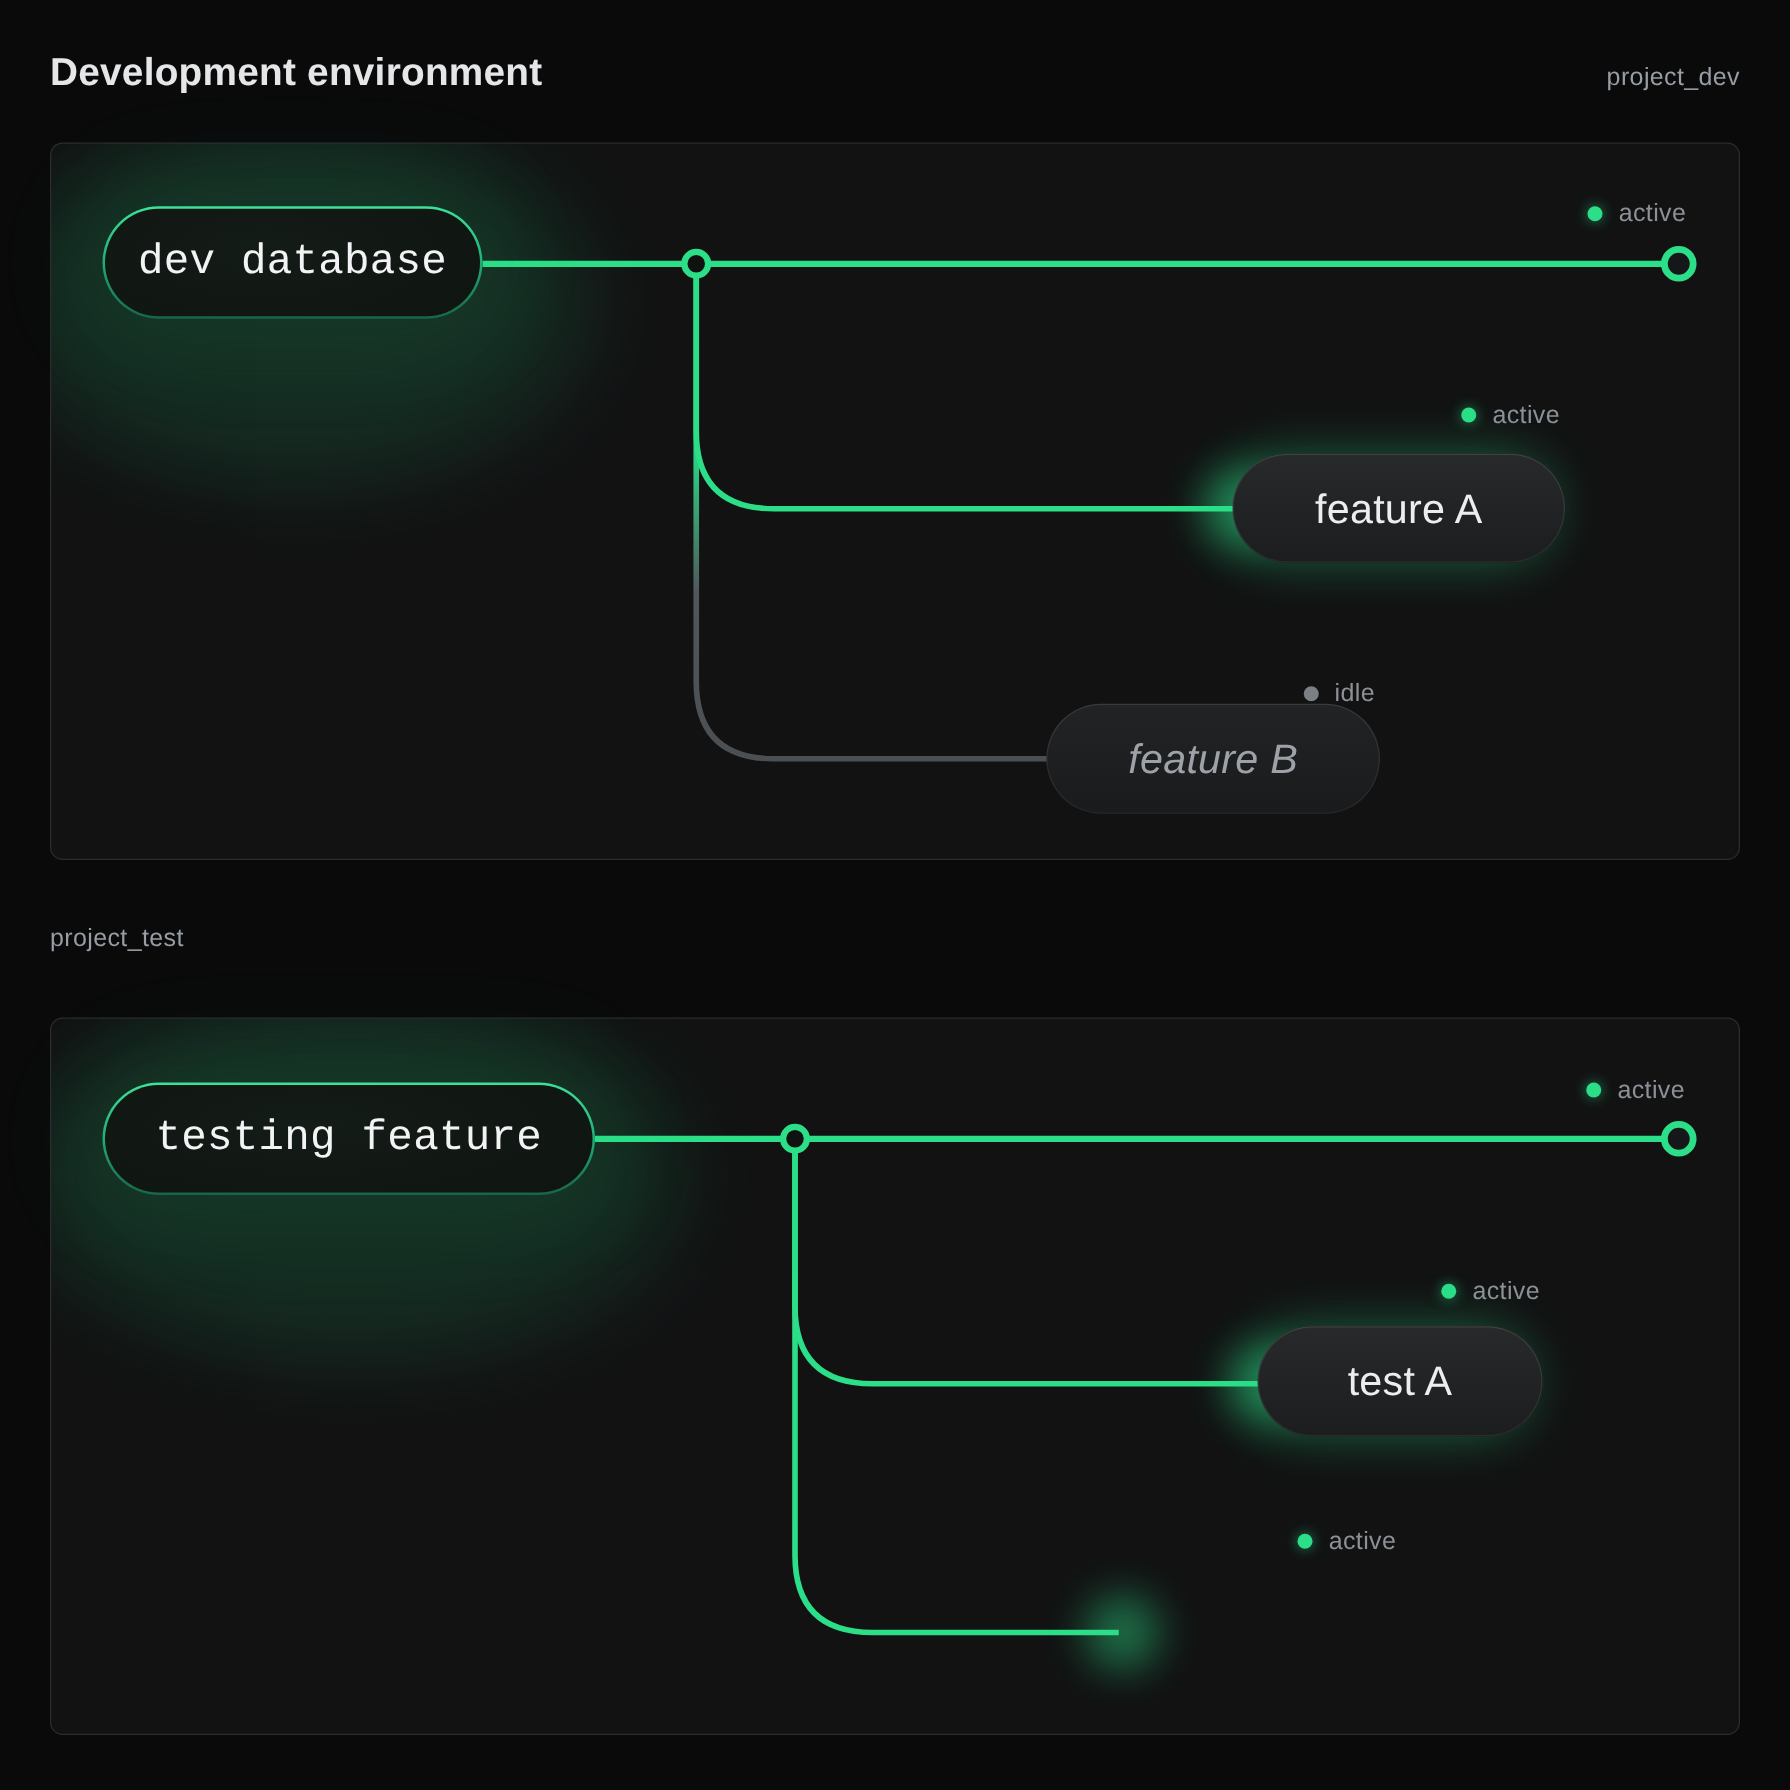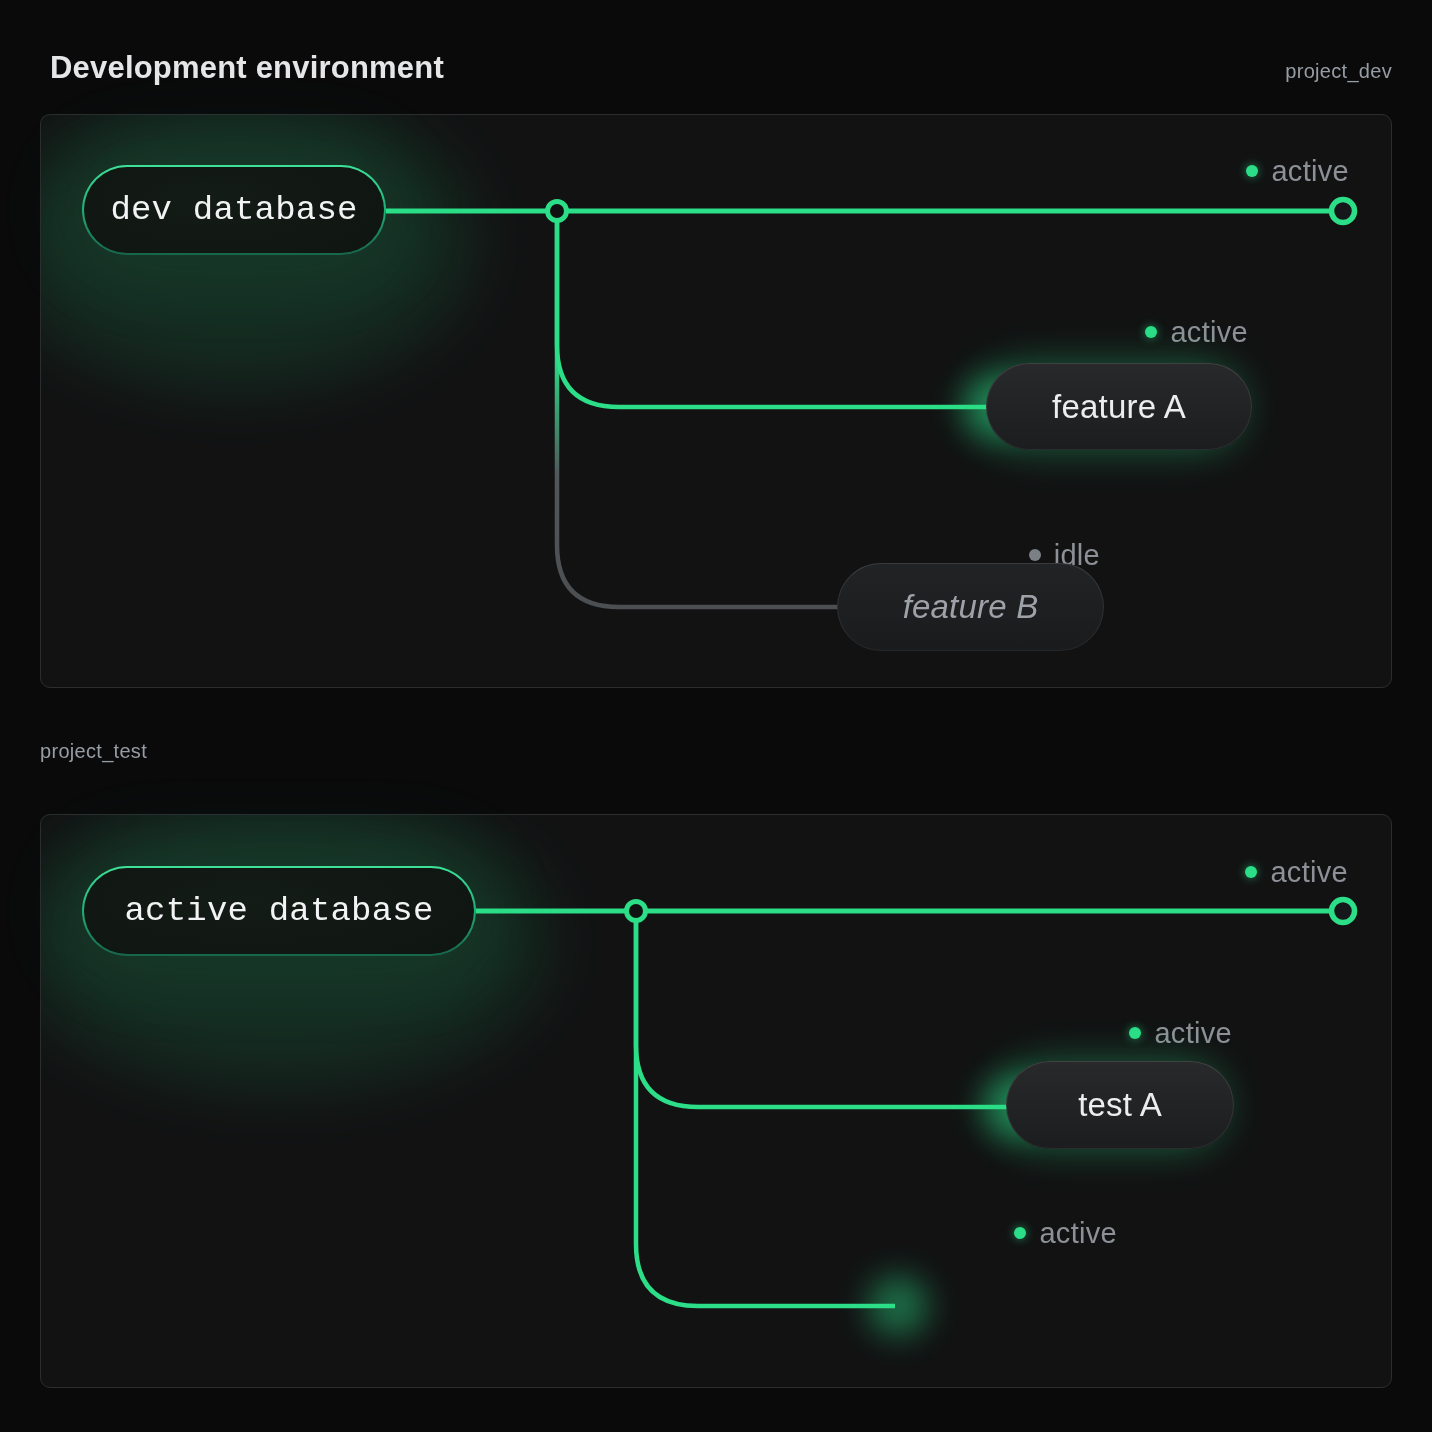--- a/index.html
+++ b/index.html
@@ -6,21 +6,21 @@
   body{
     width:1432px;height:1432px;position:relative;overflow:hidden;
     font-family:"Liberation Sans", sans-serif;
     -webkit-font-smoothing:antialiased;
   }
   .section-header{
     position:absolute;left:40px;right:40px;height:44px;
     display:flex;justify-content:space-between;align-items:baseline;
   }
   .section-title{
-    font-size:31px;font-weight:700;color:#e5e6e8;letter-spacing:.2px;margin:10px;
+    font-size:31px;font-weight:700;color:#e5e6e8;letter-spacing:.2px;margin:0;
   }
   .project-label{
     font-size:20px;font-weight:400;color:#979da4;letter-spacing:.3px;
   }
   .panel{
     position:absolute;left:40px;width:1350px;height:572px;
     background:#121213;border:1px solid #2c2d2f;border-radius:10px;
   }
   .panel svg{position:absolute;left:0;top:0;}
   
@@ -46,21 +46,21 @@
     background:linear-gradient(180deg,#28292a 0%,#1c1d1e 100%);
     display:flex;align-items:center;justify-content:center;
     font-size:33px;font-weight:500;color:#ecedef;letter-spacing:.2px;
   }
   .node-pill.idle{background:linear-gradient(180deg,#393a3c 0%,#252628 100%);}
   .node-pill.idle .inner{color:#9da1a8;background:linear-gradient(180deg,#222324 0%,#1a1b1c 100%);font-style:italic;}
   .node-pill.glow-left{box-shadow:-8px 0 42px -4px rgba(43,222,135,.45);}
   
   .status{
     position:absolute;display:flex;align-items:center;gap:13px;height:36px;
-    font-size:29px;color:#8d9197;letter-spacing:.3px;
+    font-size:20px;color:#8d9197;letter-spacing:.3px;
   }
   .status .dot{width:12px;height:12px;border-radius:50%;}
   .status.active .dot{background:#2bde87;box-shadow:0 0 10px rgba(43,222,135,.6);}
   .status.idle .dot{background:#7b8087;}
 </style>
 </head>
 <body>
 
 <div class="section-header" style="top:40px">
   <h2 class="section-title">Development environment</h2>
@@ -143,21 +143,21 @@
     <path d="M 595 105 L 595 429 Q 595 491 657 491 L 854 491" fill="none" stroke="#2bde87" stroke-width="4.5"></path>
 
     <path d="M 595 105 L 595 230 Q 595 292 657 292 L 967 292" fill="none" stroke="#2bde87" stroke-width="4.5"></path>
 
     <path d="M 435 96 L 1291 96" fill="none" stroke="#2bde87" stroke-width="5"></path>
     <circle cx="595" cy="96" r="9.5" fill="#101211" stroke="#2bde87" stroke-width="5"></circle>
     <circle cx="1302" cy="96" r="11.5" fill="#15171a" stroke="#2bde87" stroke-width="5.5"></circle>
   </svg>
 
   <div class="db-pill" style="left:41px;top:51px;width:390px;height:86px">
-    <div class="inner">active database</div>
+    <div class="inner">testing feature</div>
   </div>
 
   <div class="status active" style="right:43px;top:39px">
     <span class="dot"></span>
     <span>active</span>
   </div>
 
   <div class="status active" style="right:159px;top:200px">
     <span class="dot"></span>
     <span>active</span>

